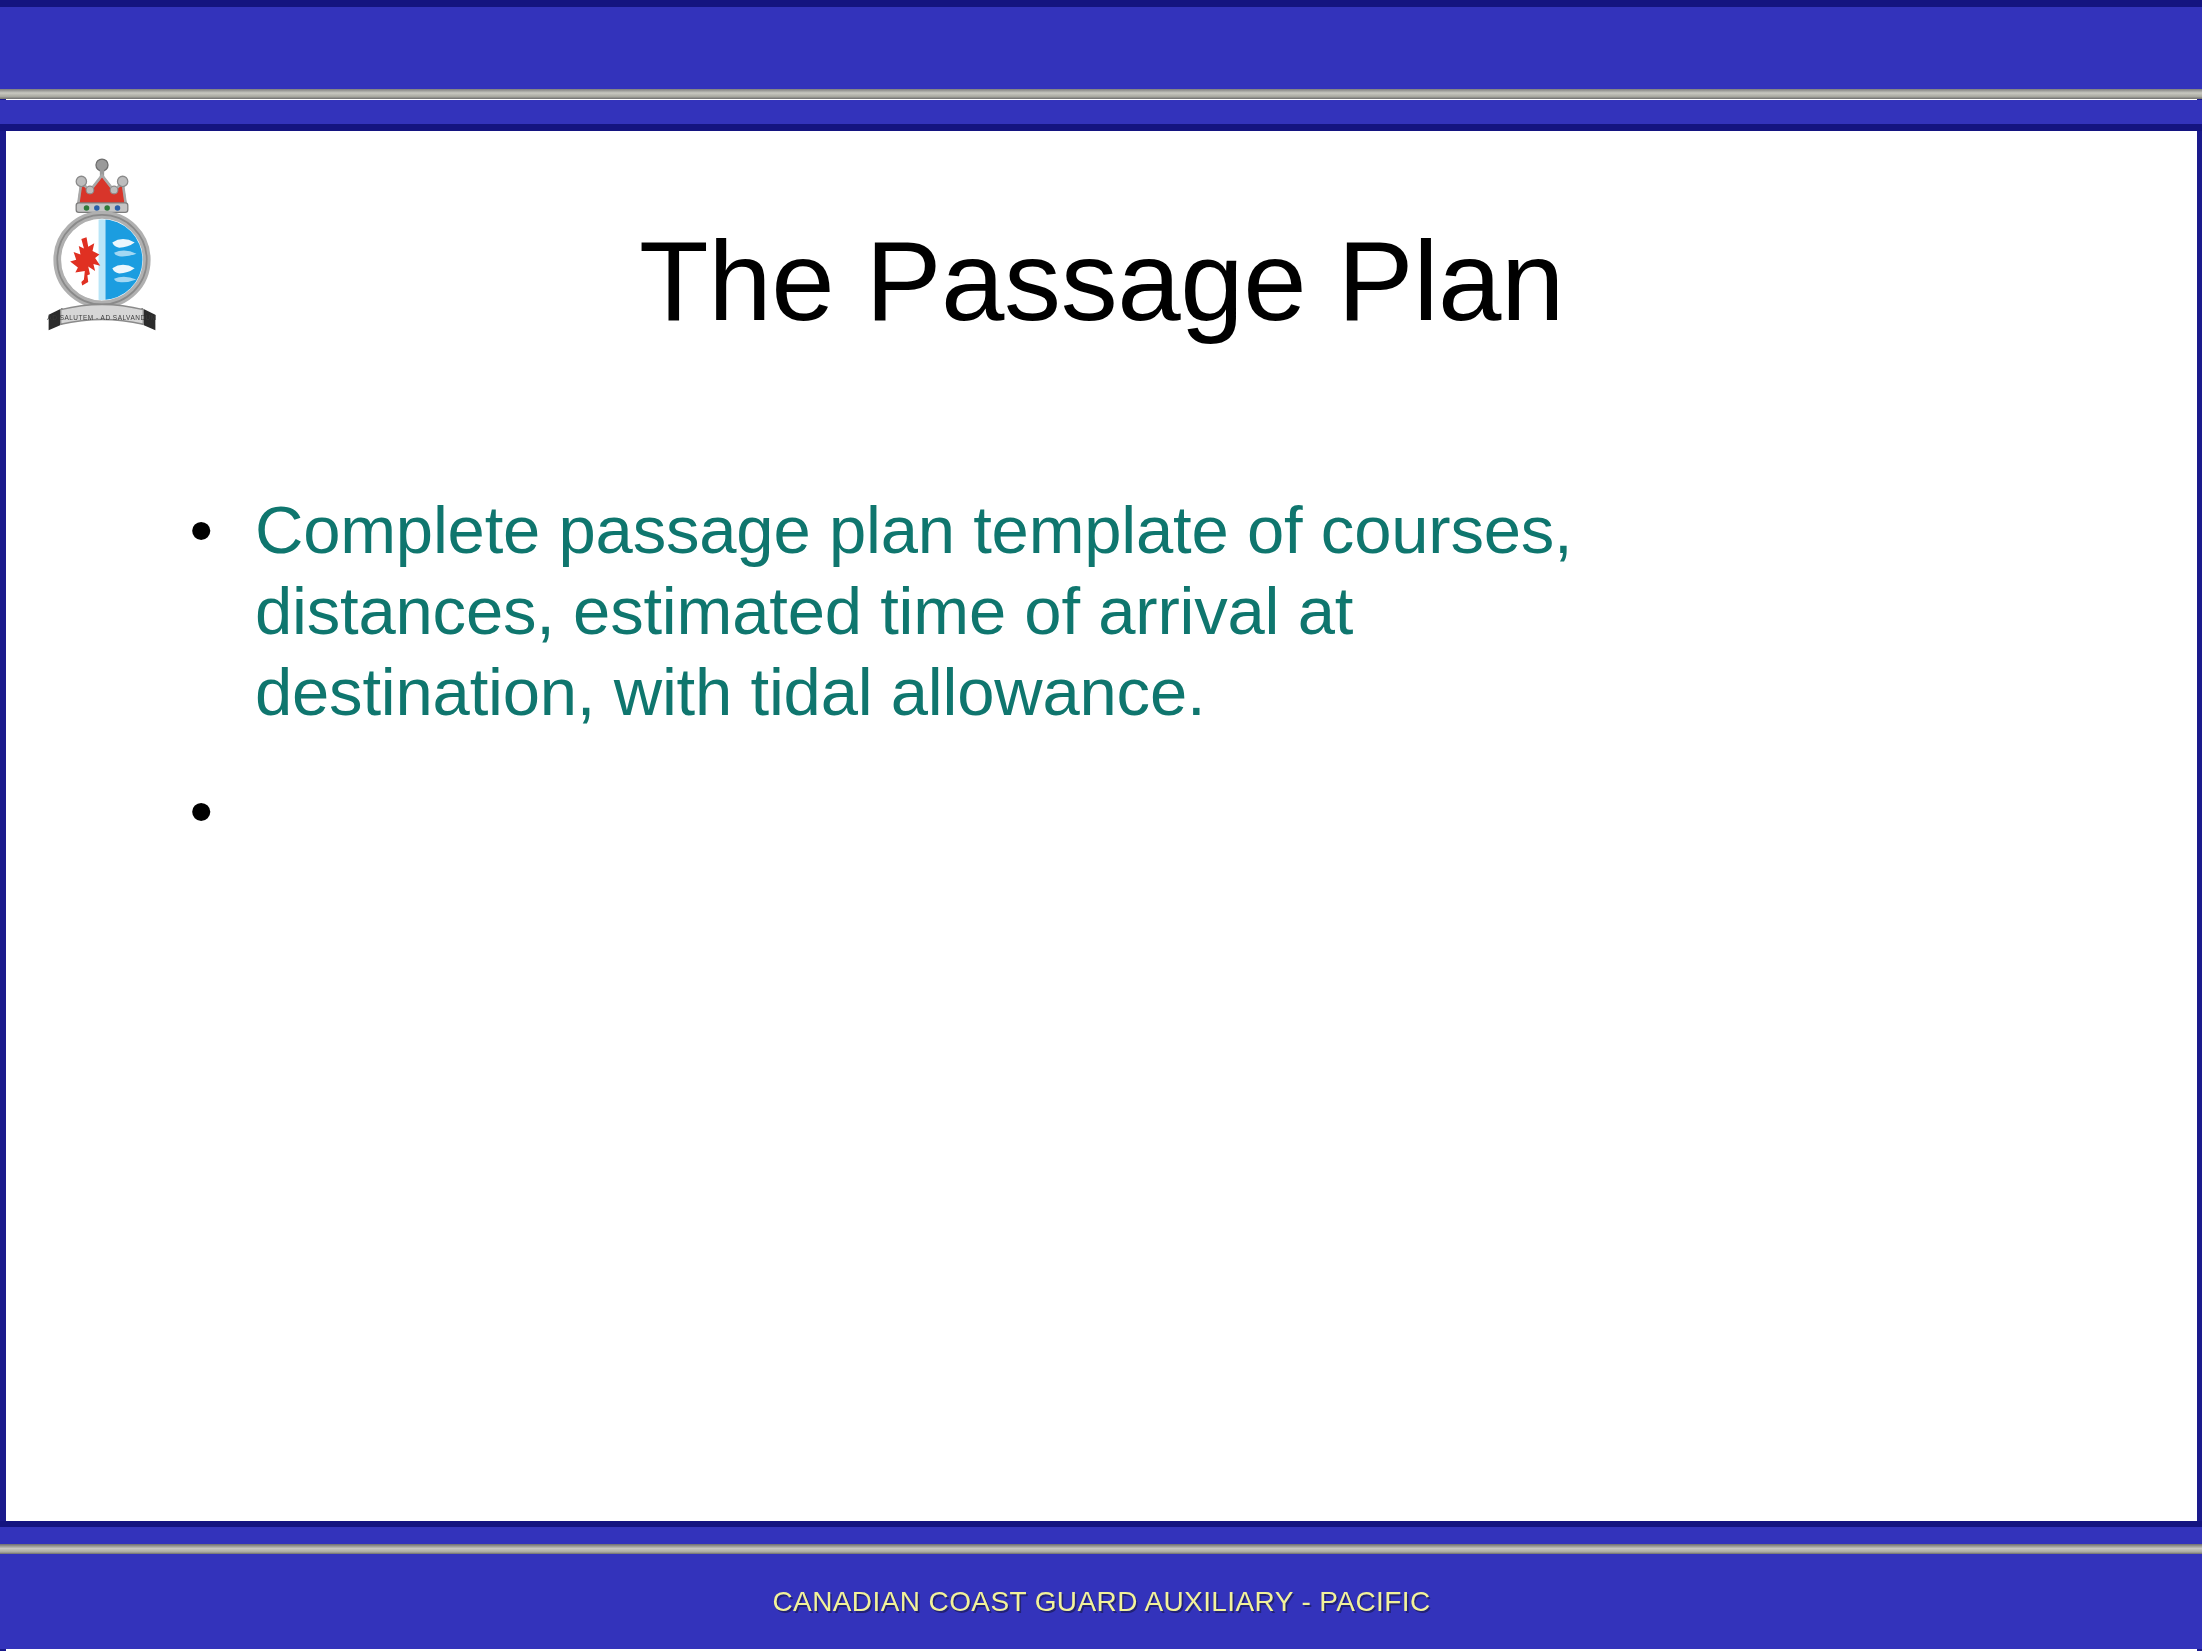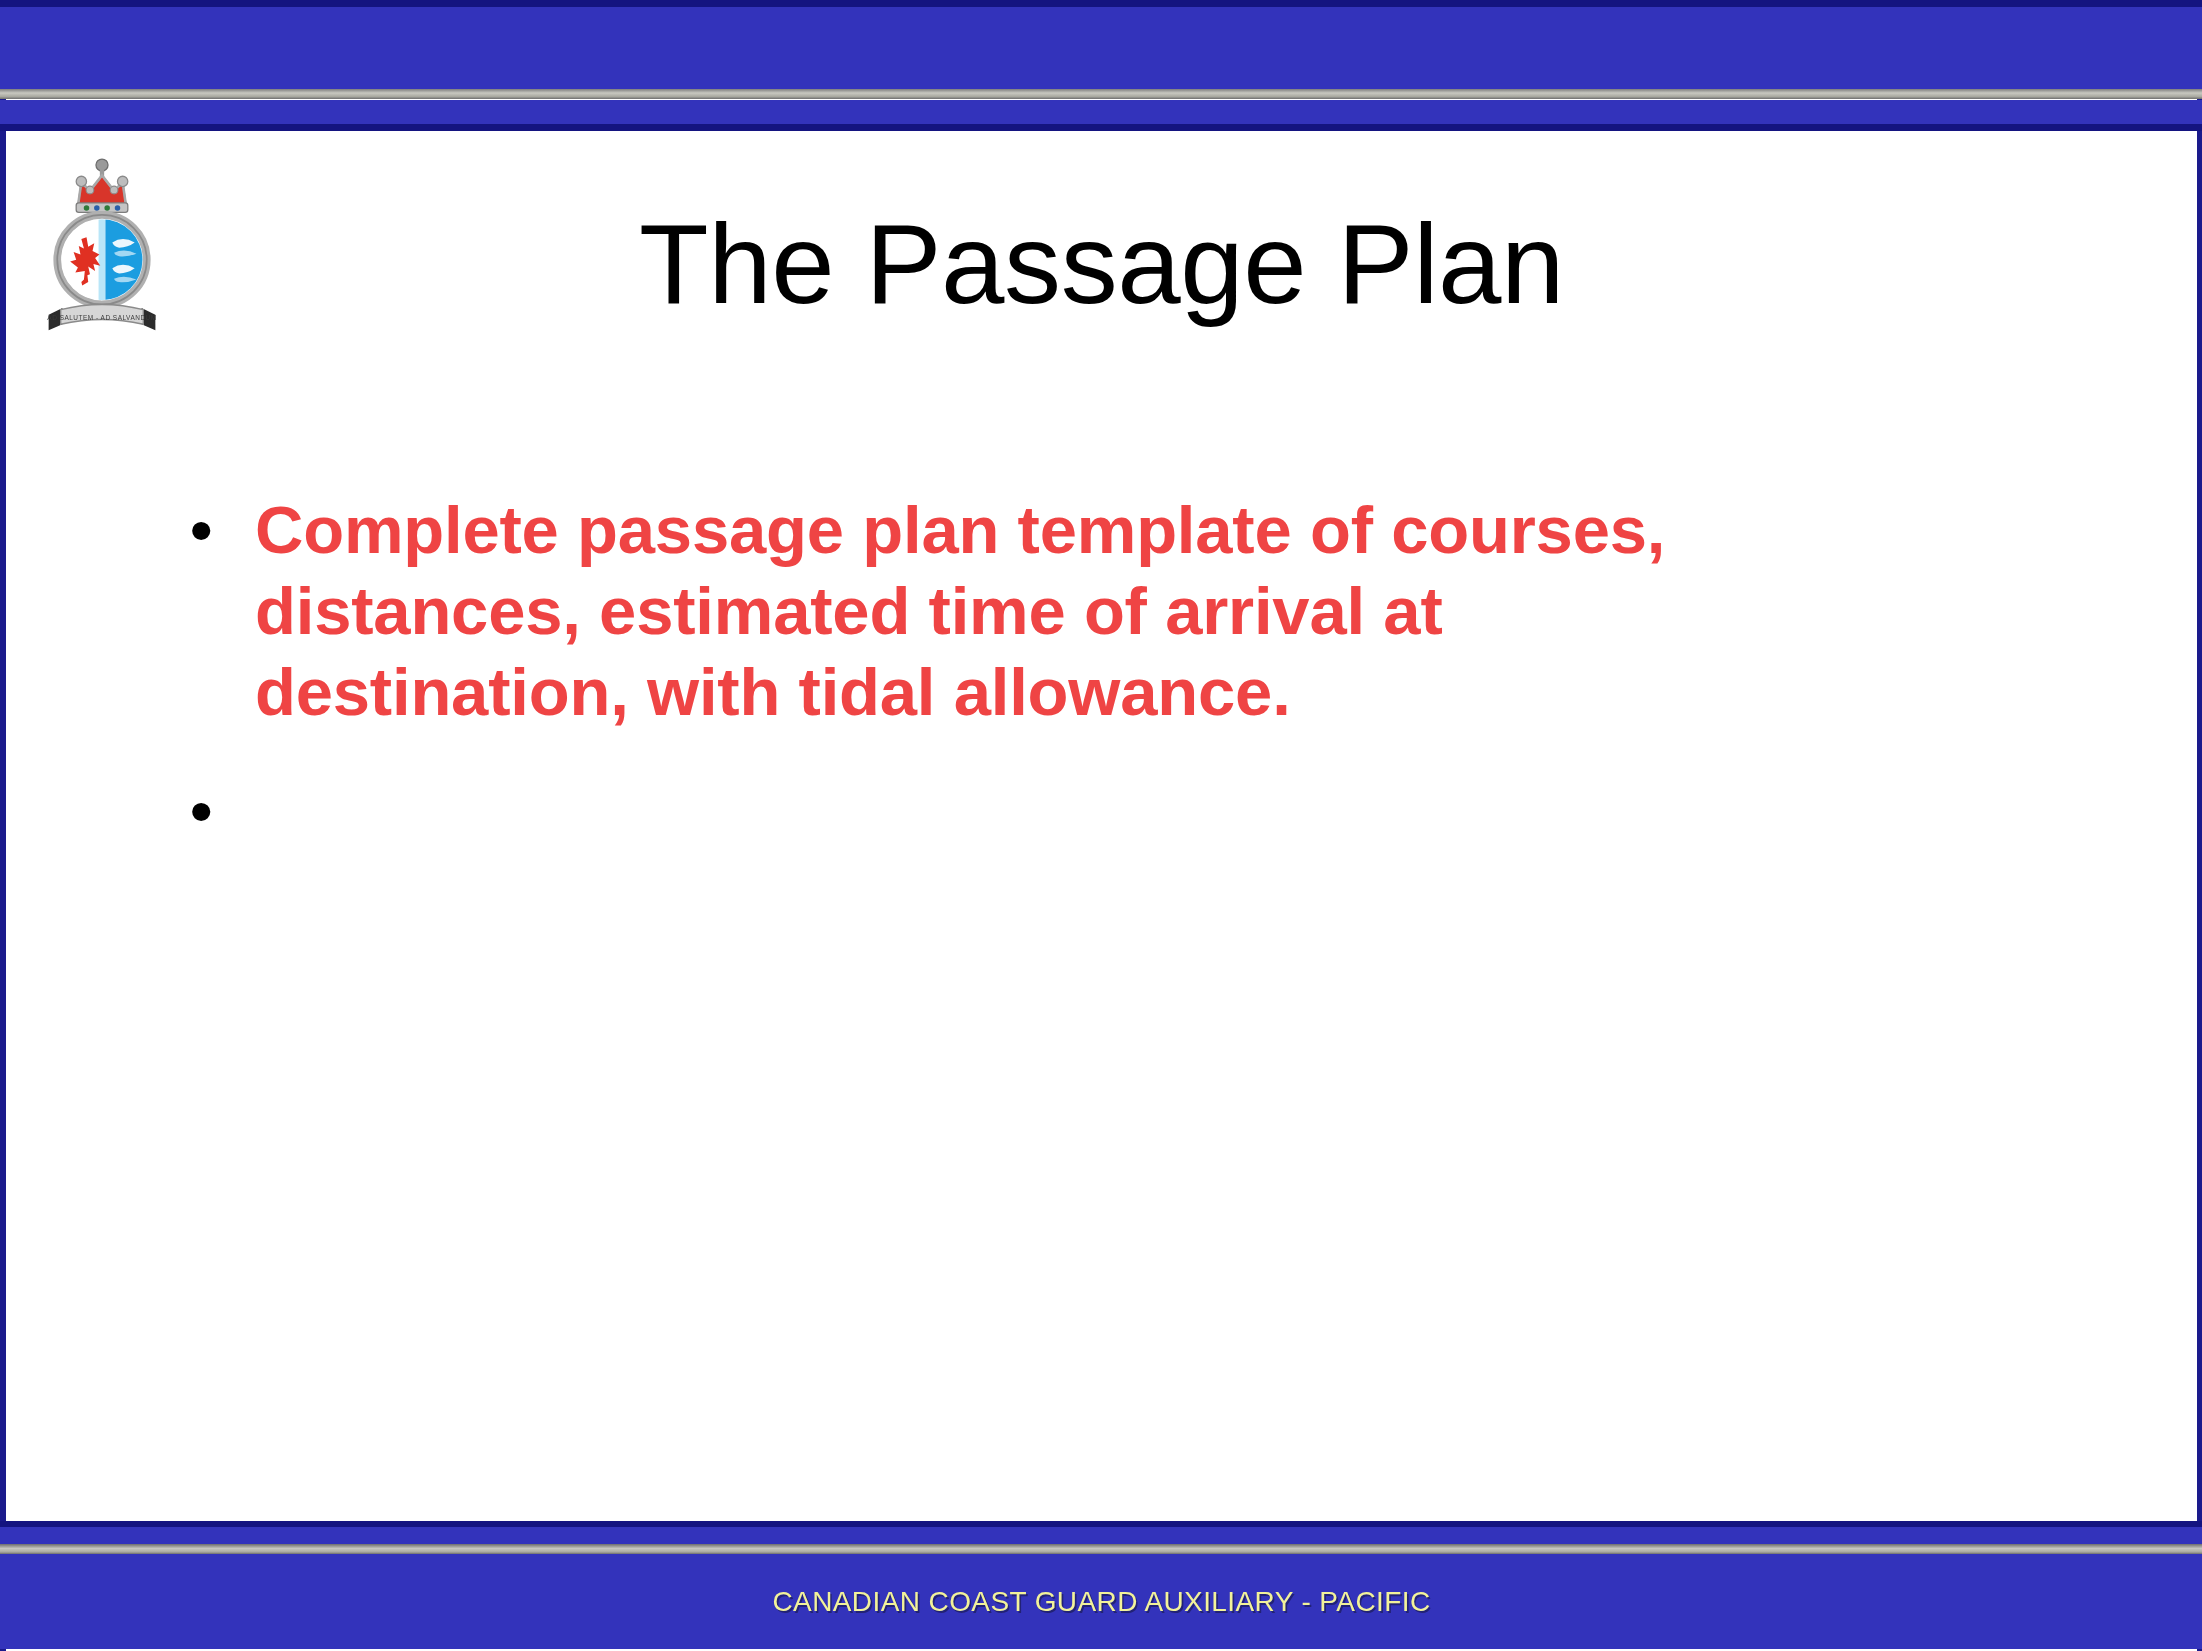--- a/index.html
+++ b/index.html
@@ -141,21 +141,21 @@
     top: 153px;
     width: 138px;
     height: 185px;
   }
   .logo svg { display: block; width: 138px; height: 185px; }
 
   
   .title {
     position: absolute;
     left: 224px;
-    top: 204px;
+    top: 221px;
     width: 1755px;
     text-align: center;
     color: #000000;
     font-family: "Liberation Sans", sans-serif;
     font-size: 114px;
     font-weight: 400;
     line-height: 1.06;
     letter-spacing: -0.4px;
     white-space: nowrap;
   }
@@ -179,24 +179,24 @@
     color: #000000;
     font-family: "Liberation Sans", sans-serif;
     font-size: 67px;
     line-height: 1.21;
     text-align: left;
     padding-left: 20.6px;
     box-sizing: border-box;
   }
   .bullet-text {
     flex: 1 1 auto;
-    color: #ef4444;
+    color: #0f766e;
     font-family: "Liberation Sans", sans-serif;
     font-size: 67px;
-    font-weight: 700;
+    font-weight: 400;
     line-height: 1.21;
     letter-spacing: -0.2px;
     white-space: pre-line;
     max-width: 1686px;
   }
 </style>
 </head>
 <body>
 
 <div class="slide">

